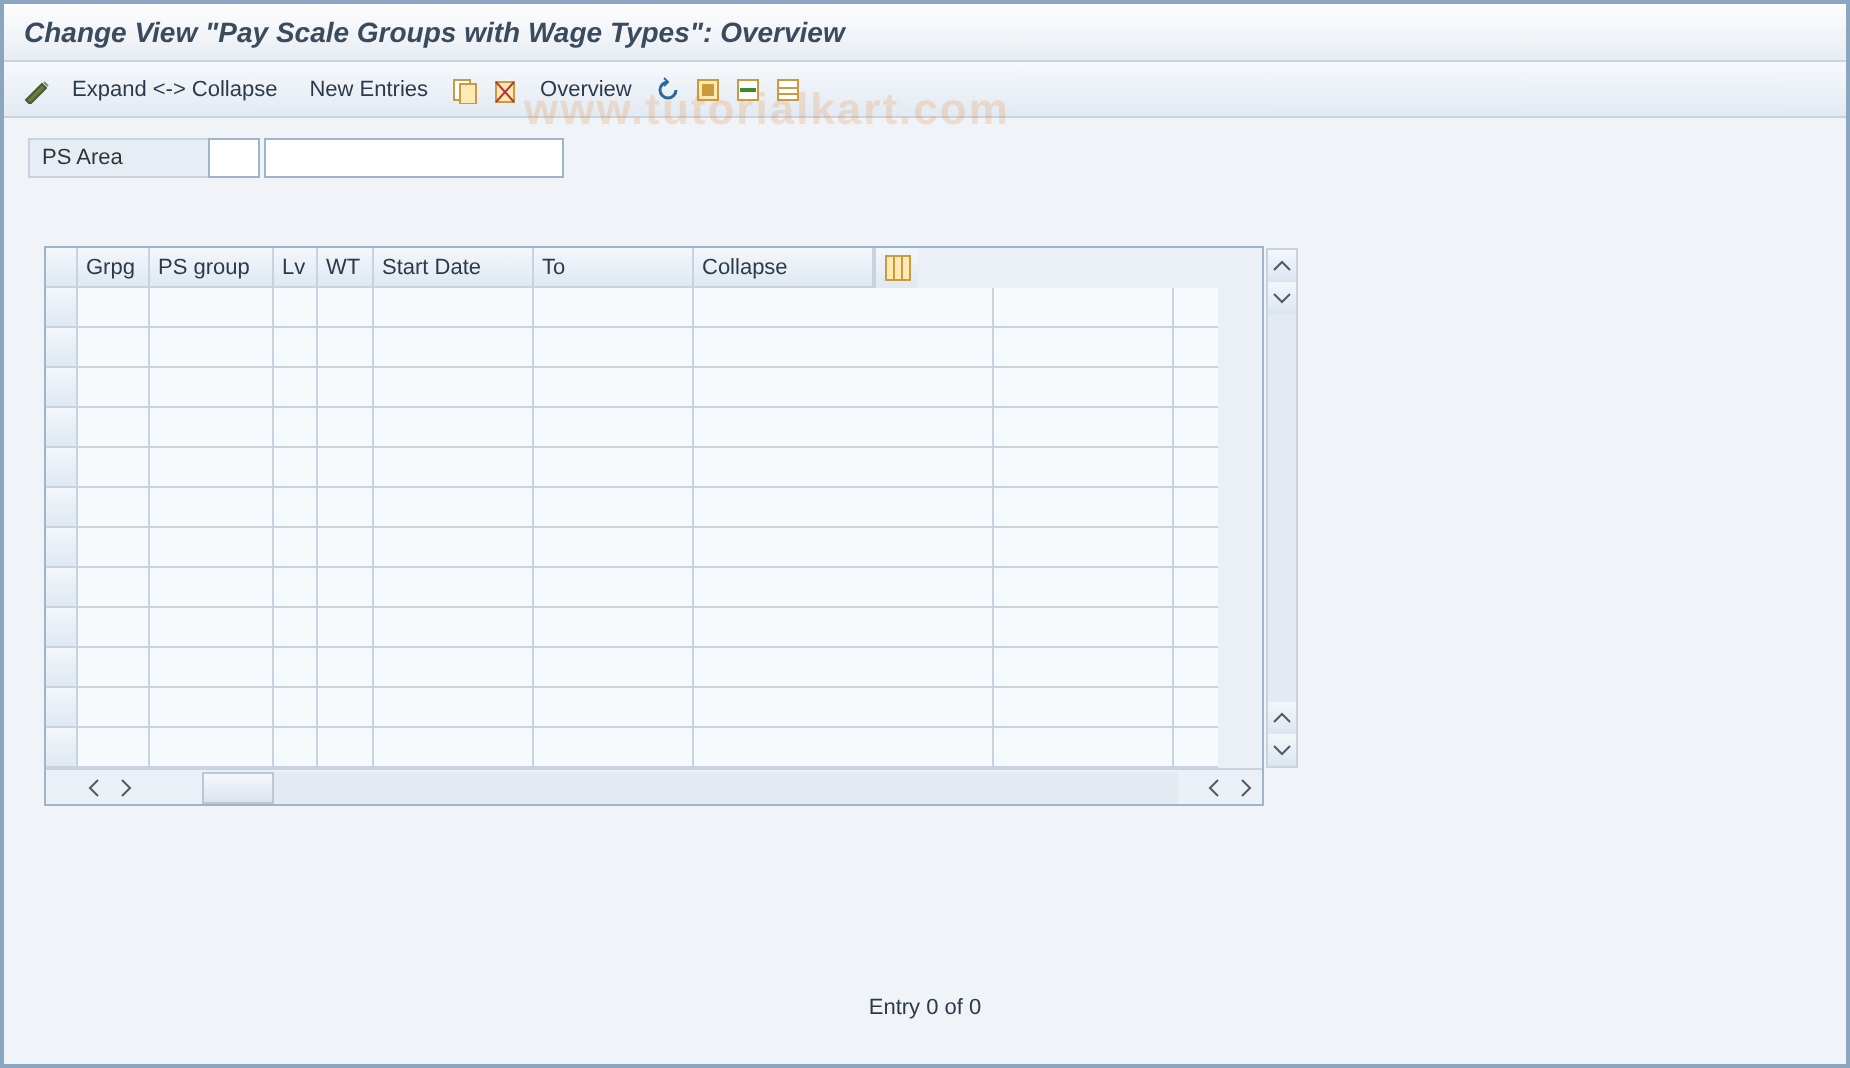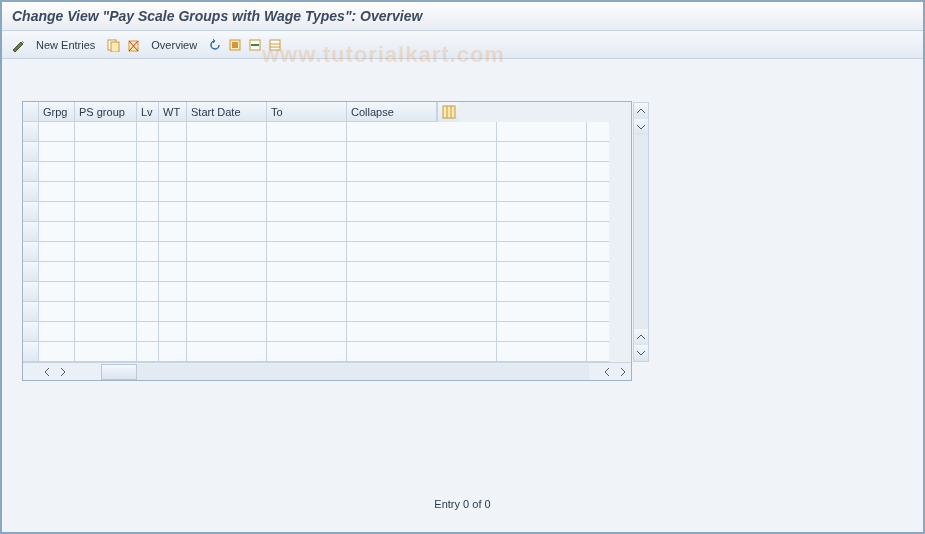--- a/index.html
+++ b/index.html
@@ -155,20 +155,21 @@
 
 <div class="title-bar">Change View "Pay Scale Groups with Wage Types": Overview</div>
 
 <div class="toolbar">
   <span class="tbtn ticon">
     <svg width="14" height="14">
           <path d="M2 12 L10 4 L12 6 L4 14 Z" fill="#6a7a45" stroke="#4a5a30"></path>
           <path d="M11 3 L13 5" stroke="#888"></path>
         </svg>
   </span>
+  <span class="tbtn">Expand &lt;-&gt; Collapse</span>
   <span class="tbtn">New Entries</span>
   <span class="tbtn ticon">
     <svg width="14" height="14">
           <rect x="2" y="2" width="8" height="10" fill="#fff" stroke="#c99a3e"></rect>
           <rect x="5" y="4" width="8" height="10" fill="#ffe9b5" stroke="#c99a3e"></rect>
         </svg>
   </span>
   <span class="tbtn ticon">
     <svg width="14" height="14">
           <rect x="3" y="3" width="9" height="10" fill="#ffe9b5" stroke="#c99a3e"></rect>
@@ -200,20 +201,25 @@
           <rect x="2" y="2" width="10" height="10" fill="#fff" stroke="#c99a3e"></rect>
           <line x1="2" y1="6" x2="12" y2="6" stroke="#c99a3e"></line>
           <line x1="2" y1="9" x2="12" y2="9" stroke="#c99a3e"></line>
         </svg>
   </span>
 </div>
 
 <div class="watermark">www.tutorialkart.com</div>
 
 <div class="form-area">
+  <div class="form-row">
+    <div class="form-label">PS Area</div>
+    <input class="form-smallinput" value="" style="">
+    <input class="form-input" value="" style="">
+  </div>
 </div>
 
 <div class="table-wrap">
   <div class="table-header-row">
     <div class="rowmarker"></div>
     <div class="th" style="width:36px">Grpg</div>
     <div class="th" style="width:62px">PS group</div>
     <div class="th" style="width:22px">Lv</div>
     <div class="th" style="width:28px">WT</div>
     <div class="th" style="width:80px">Start Date</div>

